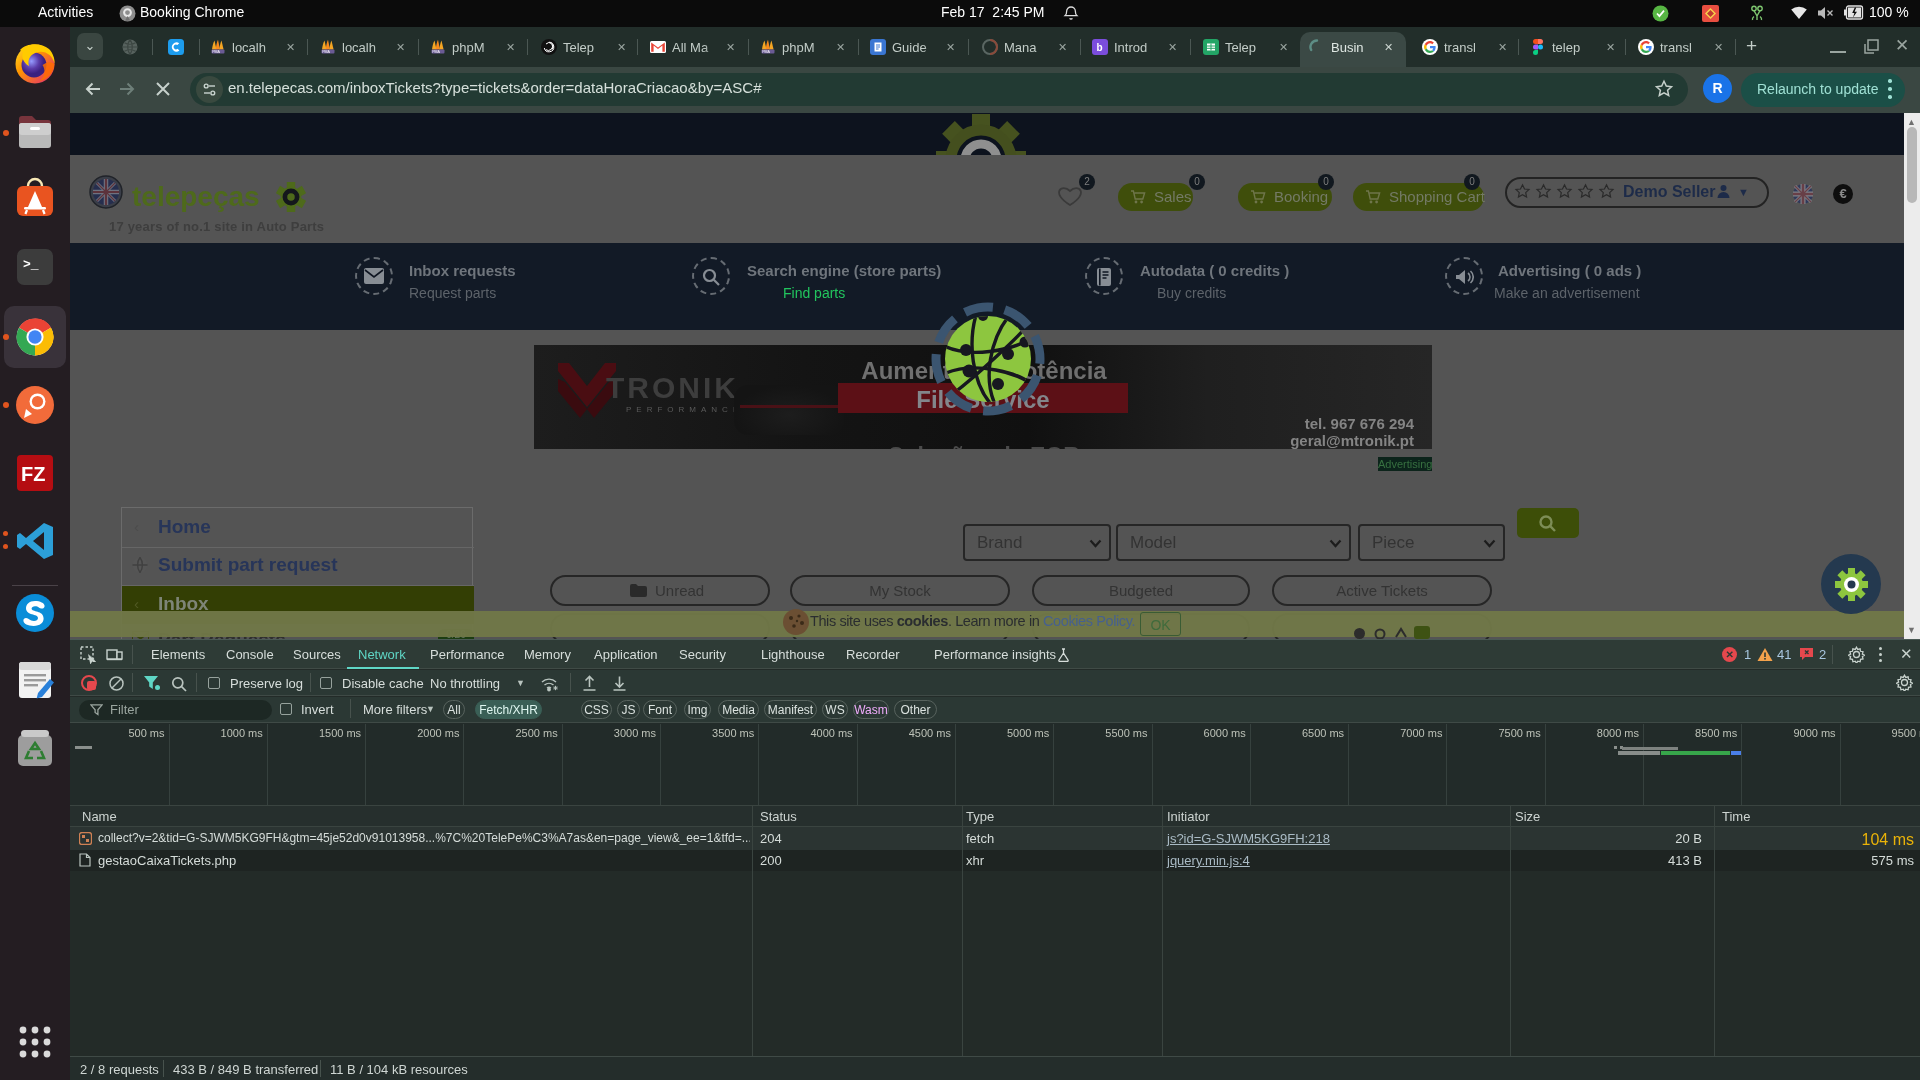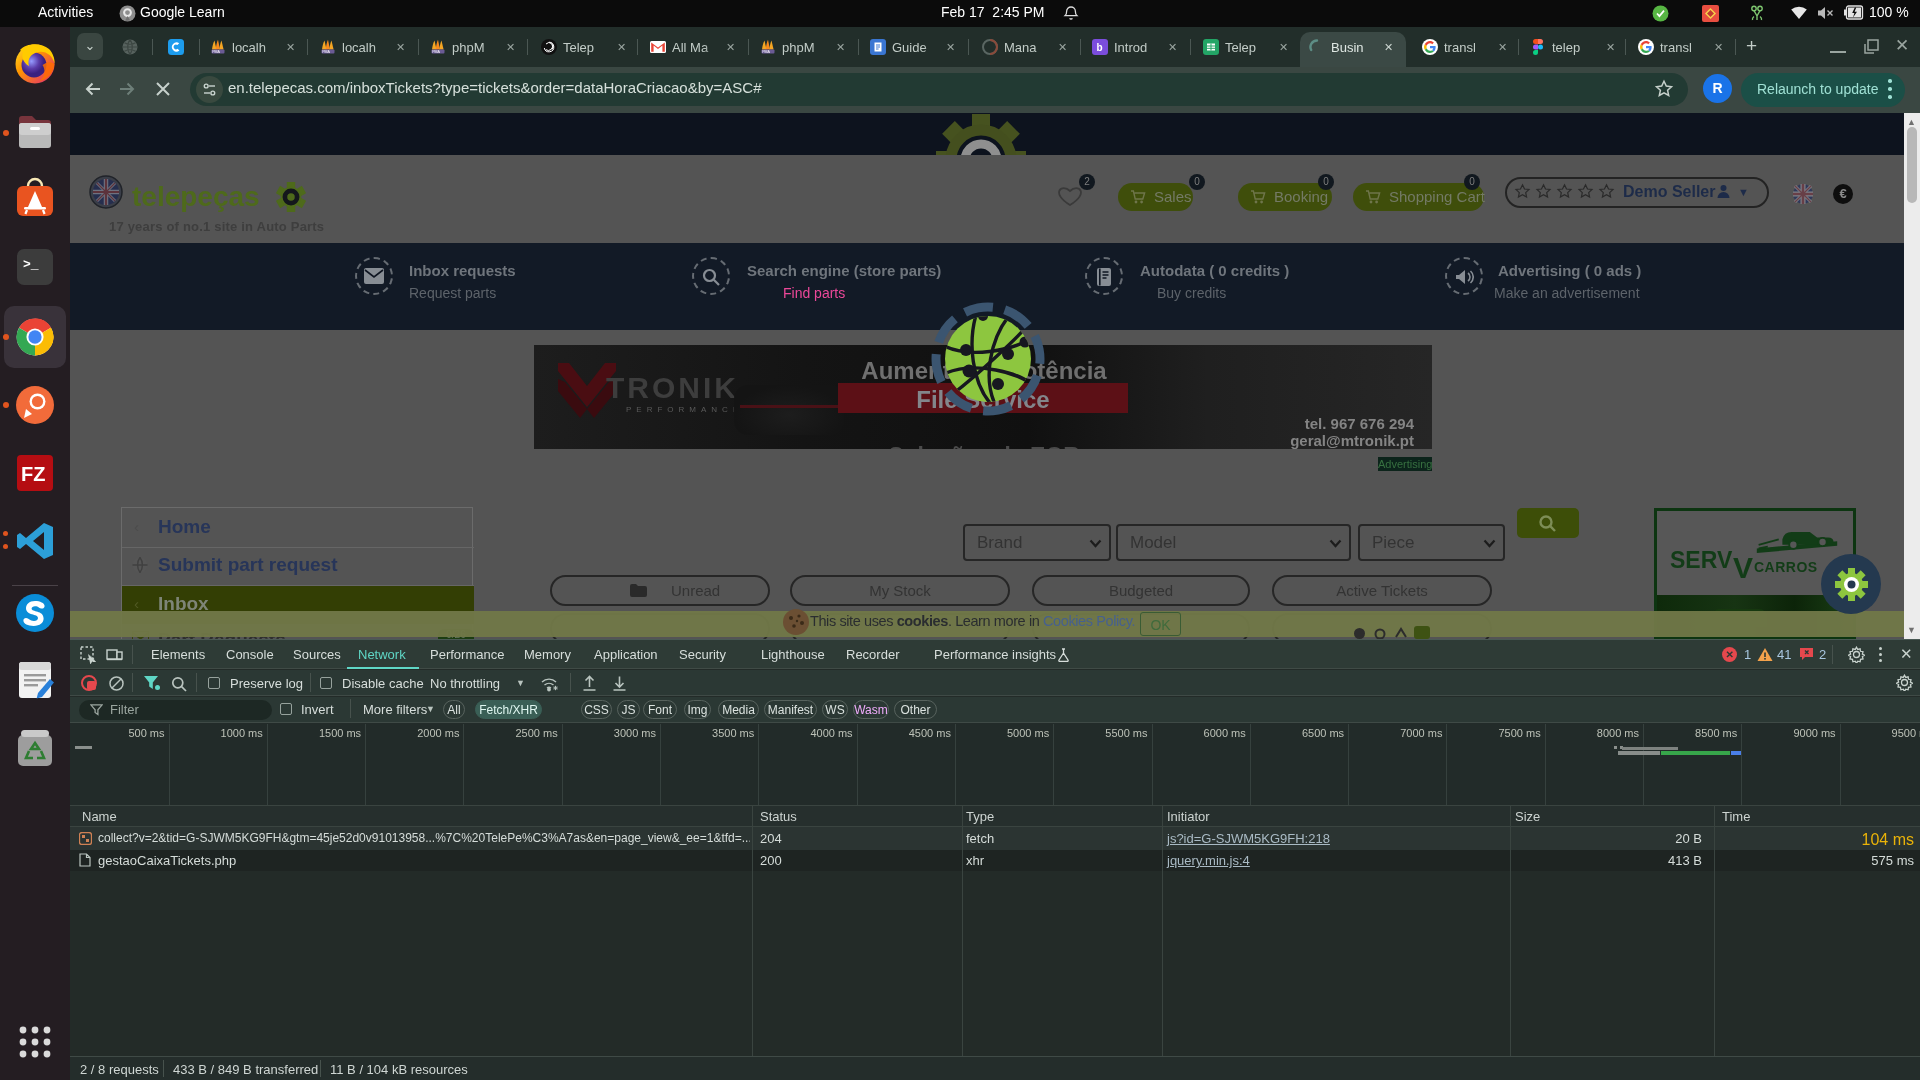--- a/index.html
+++ b/index.html
@@ -23,21 +23,21 @@
 </head>
 <body>
 <div id="stage">
   <div class="a" id="topbar">
     <div class="a" style="left:38px;top:4px;">Activities</div>
     <svg class="a" style="left:119px;top:5px;" width="17" height="17" viewBox="0 0 17 17">
         <circle cx="8.5" cy="8.5" r="8" fill="#8e8e8e"></circle>
         <circle cx="8.5" cy="7.6" r="3.4" fill="none" stroke="#e8e8e8" stroke-width="2"></circle>
         <path d="M8.5 11 L6.2 15.5 A8 8 0 0 0 11 15.3 Z" fill="#6f6f6f"></path>
       </svg>
-    <div class="a" style="left:140px;top:4px;">Google Learn</div>
+    <div class="a" style="left:140px;top:4px;">Booking Chrome</div>
     <div class="a" style="left:941px;top:4px;">Feb 17&nbsp;&nbsp;2:45 PM</div>
     <svg class="a" style="left:1063px;top:5px;" width="16" height="16" viewBox="0 0 16 16" fill="none" stroke="#dcdcdc" stroke-width="1.3">
         <path d="M8 2 a4.4 4.4 0 0 1 4.4 4.4 c0 3 1.4 4.2 1.4 4.2 H2.2 c0 0 1.4 -1.2 1.4 -4.2 A4.4 4.4 0 0 1 8 2 Z"></path>
         <path d="M6.7 13.2 a1.4 1.4 0 0 0 2.6 0"></path>
       </svg>
     <svg class="a" style="left:1652px;top:5px;" width="17" height="17" viewBox="0 0 17 17">
         <circle cx="8.5" cy="8.5" r="8" fill="#57b643"></circle>
         <path d="M5 8.5 l2.4 2.6 L12 5.6" stroke="#fff" stroke-width="1.7" fill="none"></path>
       </svg>
     <svg class="a" style="left:1701px;top:4px;" width="19" height="19" viewBox="0 0 19 19">
@@ -442,21 +442,21 @@
           <path d="M1 2 L10 9 L19 2" stroke="#0f1622" stroke-width="1.6" fill="none"></path>
         </svg>
     <div class="a" style="left:339px;top:19px;font-size:15px;font-weight:bold;color:#6f757c;">Inbox requests</div>
     <div class="a" style="left:339px;top:42px;font-size:14px;color:#5d636a;">Request parts</div>
     <div class="a" style="left:622px;top:14px;width:38px;height:38px;border:2px dashed #666c73;border-radius:50%;"></div>
     <svg class="a" style="left:631px;top:24px;" width="20" height="20" viewBox="0 0 20 20" fill="none" stroke="#878d94" stroke-width="2.2">
           <circle cx="8.5" cy="8.5" r="5.5"></circle>
           <path d="M12.8 12.8 L18 18"></path>
         </svg>
     <div class="a" style="left:677px;top:19px;font-size:15px;font-weight:bold;color:#6f757c;">Search engine (store parts)</div>
-    <div class="a" style="left:713px;top:42px;font-size:14px;color:#ec4899;">Find parts</div>
+    <div class="a" style="left:713px;top:42px;font-size:14px;color:#22c55e;">Find parts</div>
     <div class="a" style="left:1015px;top:14px;width:38px;height:38px;border:2px dashed #666c73;border-radius:50%;"></div>
     <svg class="a" style="left:1024px;top:24px;" width="20" height="20" viewBox="0 0 20 20">
           <rect x="3" y="1" width="14" height="18" rx="2" fill="#878d94"></rect>
           <rect x="5" y="1.5" width="1.6" height="17" fill="#0f1622"></rect>
           <path d="M8.5 5 h6 M8.5 8 h6 M8.5 11 h4" stroke="#0f1622" stroke-width="1.4"></path>
         </svg>
     <div class="a" style="left:1070px;top:19px;font-size:15px;font-weight:bold;color:#6f757c;">Autodata ( 0 credits )</div>
     <div class="a" style="left:1087px;top:42px;font-size:14px;color:#5d636a;">Buy credits</div>
     <div class="a" style="left:1375px;top:14px;width:38px;height:38px;border:2px dashed #666c73;border-radius:50%;"></div>
     <svg class="a" style="left:1384px;top:24px;" width="20" height="20" viewBox="0 0 20 20" fill="#878d94">
@@ -527,39 +527,25 @@
     <div class="a" style="left:480px;top:462px;width:220px;height:31px;border:2px solid #262626;border-radius:17px;"></div>
     <div class="a" style="left:720px;top:462px;width:220px;height:31px;border:2px solid #262626;border-radius:17px;"></div>
     <div class="a" style="left:720px;top:469px;width:220px;text-align:center;font-size:15px;color:#333;">My Stock</div>
     <div class="a" style="left:962px;top:462px;width:218px;height:31px;border:2px solid #262626;border-radius:17px;"></div>
     <div class="a" style="left:962px;top:469px;width:218px;text-align:center;font-size:15px;color:#333;">Budgeted</div>
     <div class="a" style="left:1202px;top:462px;width:220px;height:31px;border:2px solid #262626;border-radius:17px;"></div>
     <div class="a" style="left:1202px;top:469px;width:220px;text-align:center;font-size:15px;color:#333;">Active Tickets</div>
     <svg class="a" style="left:560px;top:471px;" width="17" height="13" viewBox="0 0 17 13" fill="#2a2a2a">
         <path d="M0 2 a2 2 0 0 1 2 -2 h4 l2 2 h7 a2 2 0 0 1 2 2 v7 a2 2 0 0 1 -2 2 h-13 a2 2 0 0 1 -2 -2 z"></path>
       </svg>
-    <div class="a" style="left:585px;top:469px;font-size:15px;color:#333;margin-left:16px;">Unread</div>
+    <div class="a" style="left:585px;top:469px;font-size:15px;color:#333;">Unread</div>
     <div class="a" style="left:480px;top:500px;width:220px;height:31px;border:2px solid #262626;border-radius:17px;"></div>
     <div class="a" style="left:720px;top:500px;width:220px;height:31px;border:2px solid #262626;border-radius:17px;"></div>
     <div class="a" style="left:962px;top:500px;width:218px;height:31px;border:2px solid #262626;border-radius:17px;"></div>
     <div class="a" style="left:1202px;top:500px;width:220px;height:31px;border:2px solid #262626;border-radius:17px;"></div>
-    <div class="a" style="left:1584px;top:395px;width:202px;height:131px;border:3px solid #0d3511;background:#575757;overflow:hidden;">
-    <div class="a" style="left:0px;top:84px;width:196px;height:41px;background:linear-gradient(90deg,#0e2a0b 0%,#173413 40%,#0c2409 70%,#1a3f15 100%);"></div>
-    <div class="a" style="left:58px;top:98px;width:52px;height:18px;background:#16380f;border-radius:3px 8px 2px 2px;"></div>
-    <div class="a" style="left:13px;top:36px;font-size:23px;font-weight:bold;color:#123c17;">SERV</div>
-    <div class="a" style="left:76px;top:40px;font-size:30px;font-weight:bold;color:#123c17;">V</div>
-    <div class="a" style="left:97px;top:48px;font-size:14px;font-weight:bold;color:#123c17;letter-spacing:0.5px;">CARROS</div>
-    <svg class="a" style="left:98px;top:10px;" width="84" height="33" viewBox="0 0 92 36">
-          <path d="M2 30 L90 22 L90 27 L2 35 Z" fill="#123c17"></path>
-          <path d="M30 20 q2 -8 10 -8 h20 l8 6 h12 q6 0 6 5 l-1 3 L30 26 Z" fill="#123c17"></path>
-          <circle cx="42" cy="26" r="4.5" fill="#575757" stroke="#123c17" stroke-width="2"></circle>
-          <circle cx="74" cy="23" r="4.5" fill="#575757" stroke="#123c17" stroke-width="2"></circle>
-          <path d="M4 26 l22 -6 M4 30 l10 -2" stroke="#123c17" stroke-width="2"></path>
-        </svg>
-    </div>
     <div class="a" style="left:0;top:498px;width:1834px;height:26px;background:rgba(112,120,72,0.96);"></div>
     <svg class="a" style="left:712px;top:495px;" width="28" height="28" viewBox="0 0 28 28">
         <circle cx="14" cy="14" r="13" fill="#6b4f33"></circle>
         <circle cx="9" cy="10" r="2" fill="#3a2a18"></circle>
         <circle cx="17" cy="8" r="1.6" fill="#3a2a18"></circle>
         <circle cx="20" cy="15" r="2" fill="#3a2a18"></circle>
         <circle cx="12" cy="18" r="1.8" fill="#3a2a18"></circle>
         <circle cx="15" cy="13" r="1.2" fill="#3a2a18"></circle>
       </svg>
     <div class="a" style="left:740px;top:500px;font-size:14.5px;letter-spacing:-0.4px;color:#2a2d30;">This site uses <b>cookies</b>. Learn more in <span style="color:#46608f;">Cookies Policy.</span></div>

